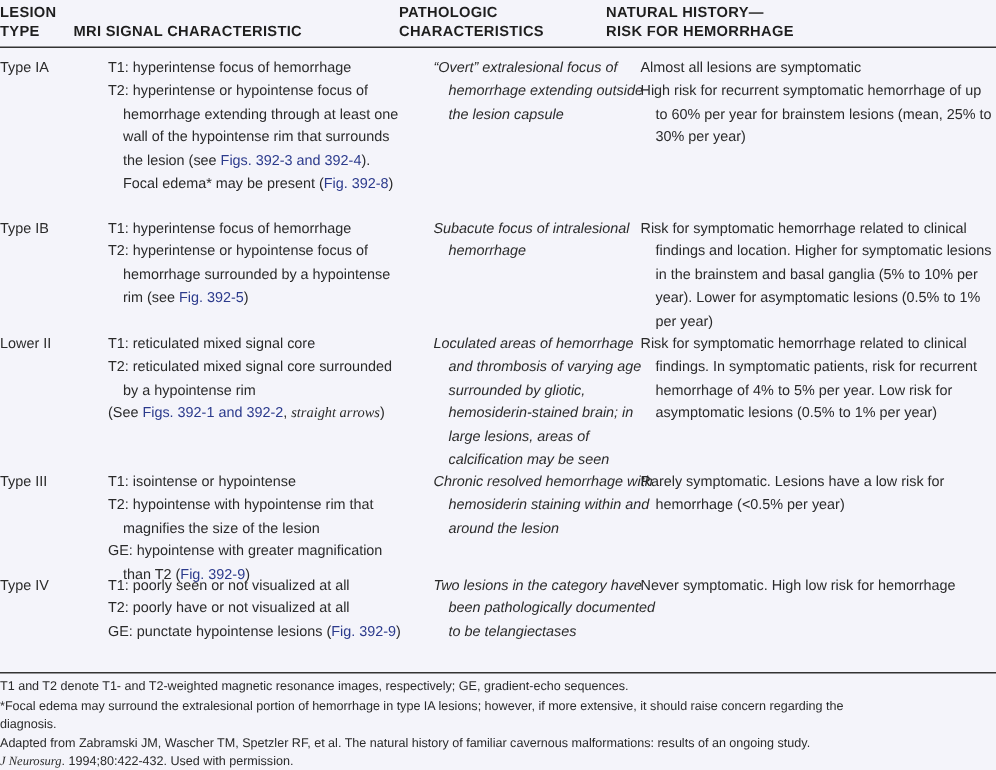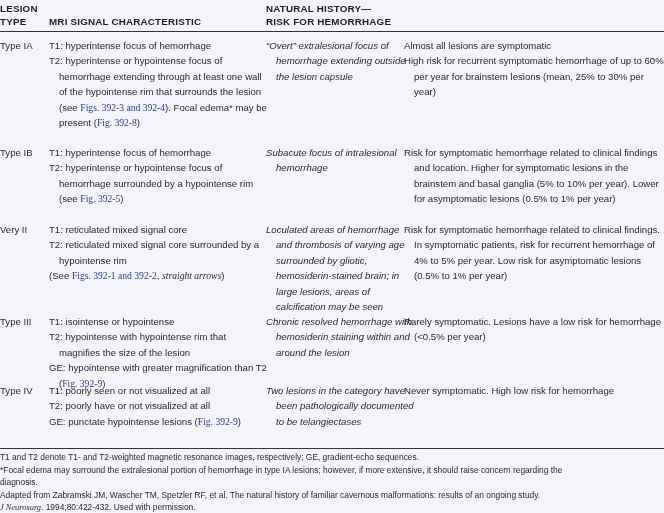--- a/index.html
+++ b/index.html
@@ -20,40 +20,41 @@
     font-weight: bold; font-size: 9.8px; line-height: 13px;
     color: #1e1e1e; letter-spacing: 0.2px;
   }
   .c1 { width: 49px; flex: none; }
   .hdr .c1 { padding-left: 0; margin-top: 12px; }
   .hdr > div { padding-bottom: 3px; }
   .col1 { position: absolute; left: 0; }
   .col2 { position: absolute; left: 49px; width: 220px; }
   .col3 { position: absolute; left: 266px; width: 138px; font-style: italic; }
   .col4 { position: absolute; left: 404px; width: 260px; }
-  .entry { padding-left: 10px; text-indent: -10px; }
-  .link { color: #2b3a8c; font-family: Liberation Serif, serif; }
+  .entry { padding-left: 10px; text-indent: -10px; margin-left: 23px; }
+  .link { color: #2b3a8c; }
   .rule { position: absolute; left: 0; width: 664px; border-top: 1px solid #333; }
   .foot {
     position: absolute; left: 0; top: 451px; width: 564px;
     font-size: 8.4px; line-height: 12.6px; color: #2a2a2a;
   }
   .foot div { white-space: nowrap; }
   i { font-style: italic; font-family: Liberation Serif, serif; }
 </style>
 </head>
 <body>
 
 <div class="tbl">
   <div class="hdr">
     <div class="c1" style="width:49px">
       <div>LESION</div>
       <div>TYPE</div>
     </div>
     <div style="width:217px">MRI SIGNAL CHARACTERISTIC</div>
+    <div style="width:138px">PATHOLOGIC CHARACTERISTICS</div>
     <div style="width:260px">
       <div>NATURAL HISTORY—</div>
       <div>RISK FOR HEMORRHAGE</div>
     </div>
   </div>
 </div>
 
 <div style="position:absolute; top:38px; left:0; width:664px;">
   <div class="col1">Type IA</div>
   <div class="col2">
@@ -73,21 +74,21 @@
     <div class="entry">T1: hyperintense focus of hemorrhage</div>
     <div class="entry"><span>T2: hyperintense or hypointense focus of hemorrhage surrounded by a hypointense rim (see </span><span class="link">Fig. 392-5</span><span>)</span></div>
   </div>
   <div class="col3 entry">Subacute focus of intralesional hemorrhage</div>
   <div class="col4">
     <div class="entry">Risk for symptomatic hemorrhage related to clinical findings and location. Higher for symptomatic lesions in the brainstem and basal ganglia (5% to 10% per year). Lower for asymptomatic lesions (0.5% to 1% per year)</div>
   </div>
 </div>
 
 <div style="position:absolute; top:222px; left:0; width:664px;">
-  <div class="col1">Very II</div>
+  <div class="col1">Lower II</div>
   <div class="col2">
     <div class="entry">T1: reticulated mixed signal core</div>
     <div class="entry">T2: reticulated mixed signal core surrounded by a hypointense rim</div>
     <div class="entry"><span>(See </span><span class="link">Figs. 392-1 and 392-2</span><span>, </span><i>straight arrows</i><span>)</span></div>
   </div>
   <div class="col3 entry">Loculated areas of hemorrhage and thrombosis of varying age surrounded by gliotic, hemosiderin-stained brain; in large lesions, areas of calcification may be seen</div>
   <div class="col4">
     <div class="entry">Risk for symptomatic hemorrhage related to clinical findings. In symptomatic patients, risk for recurrent hemorrhage of 4% to 5% per year. Low risk for asymptomatic lesions (0.5% to 1% per year)</div>
   </div>
 </div>

